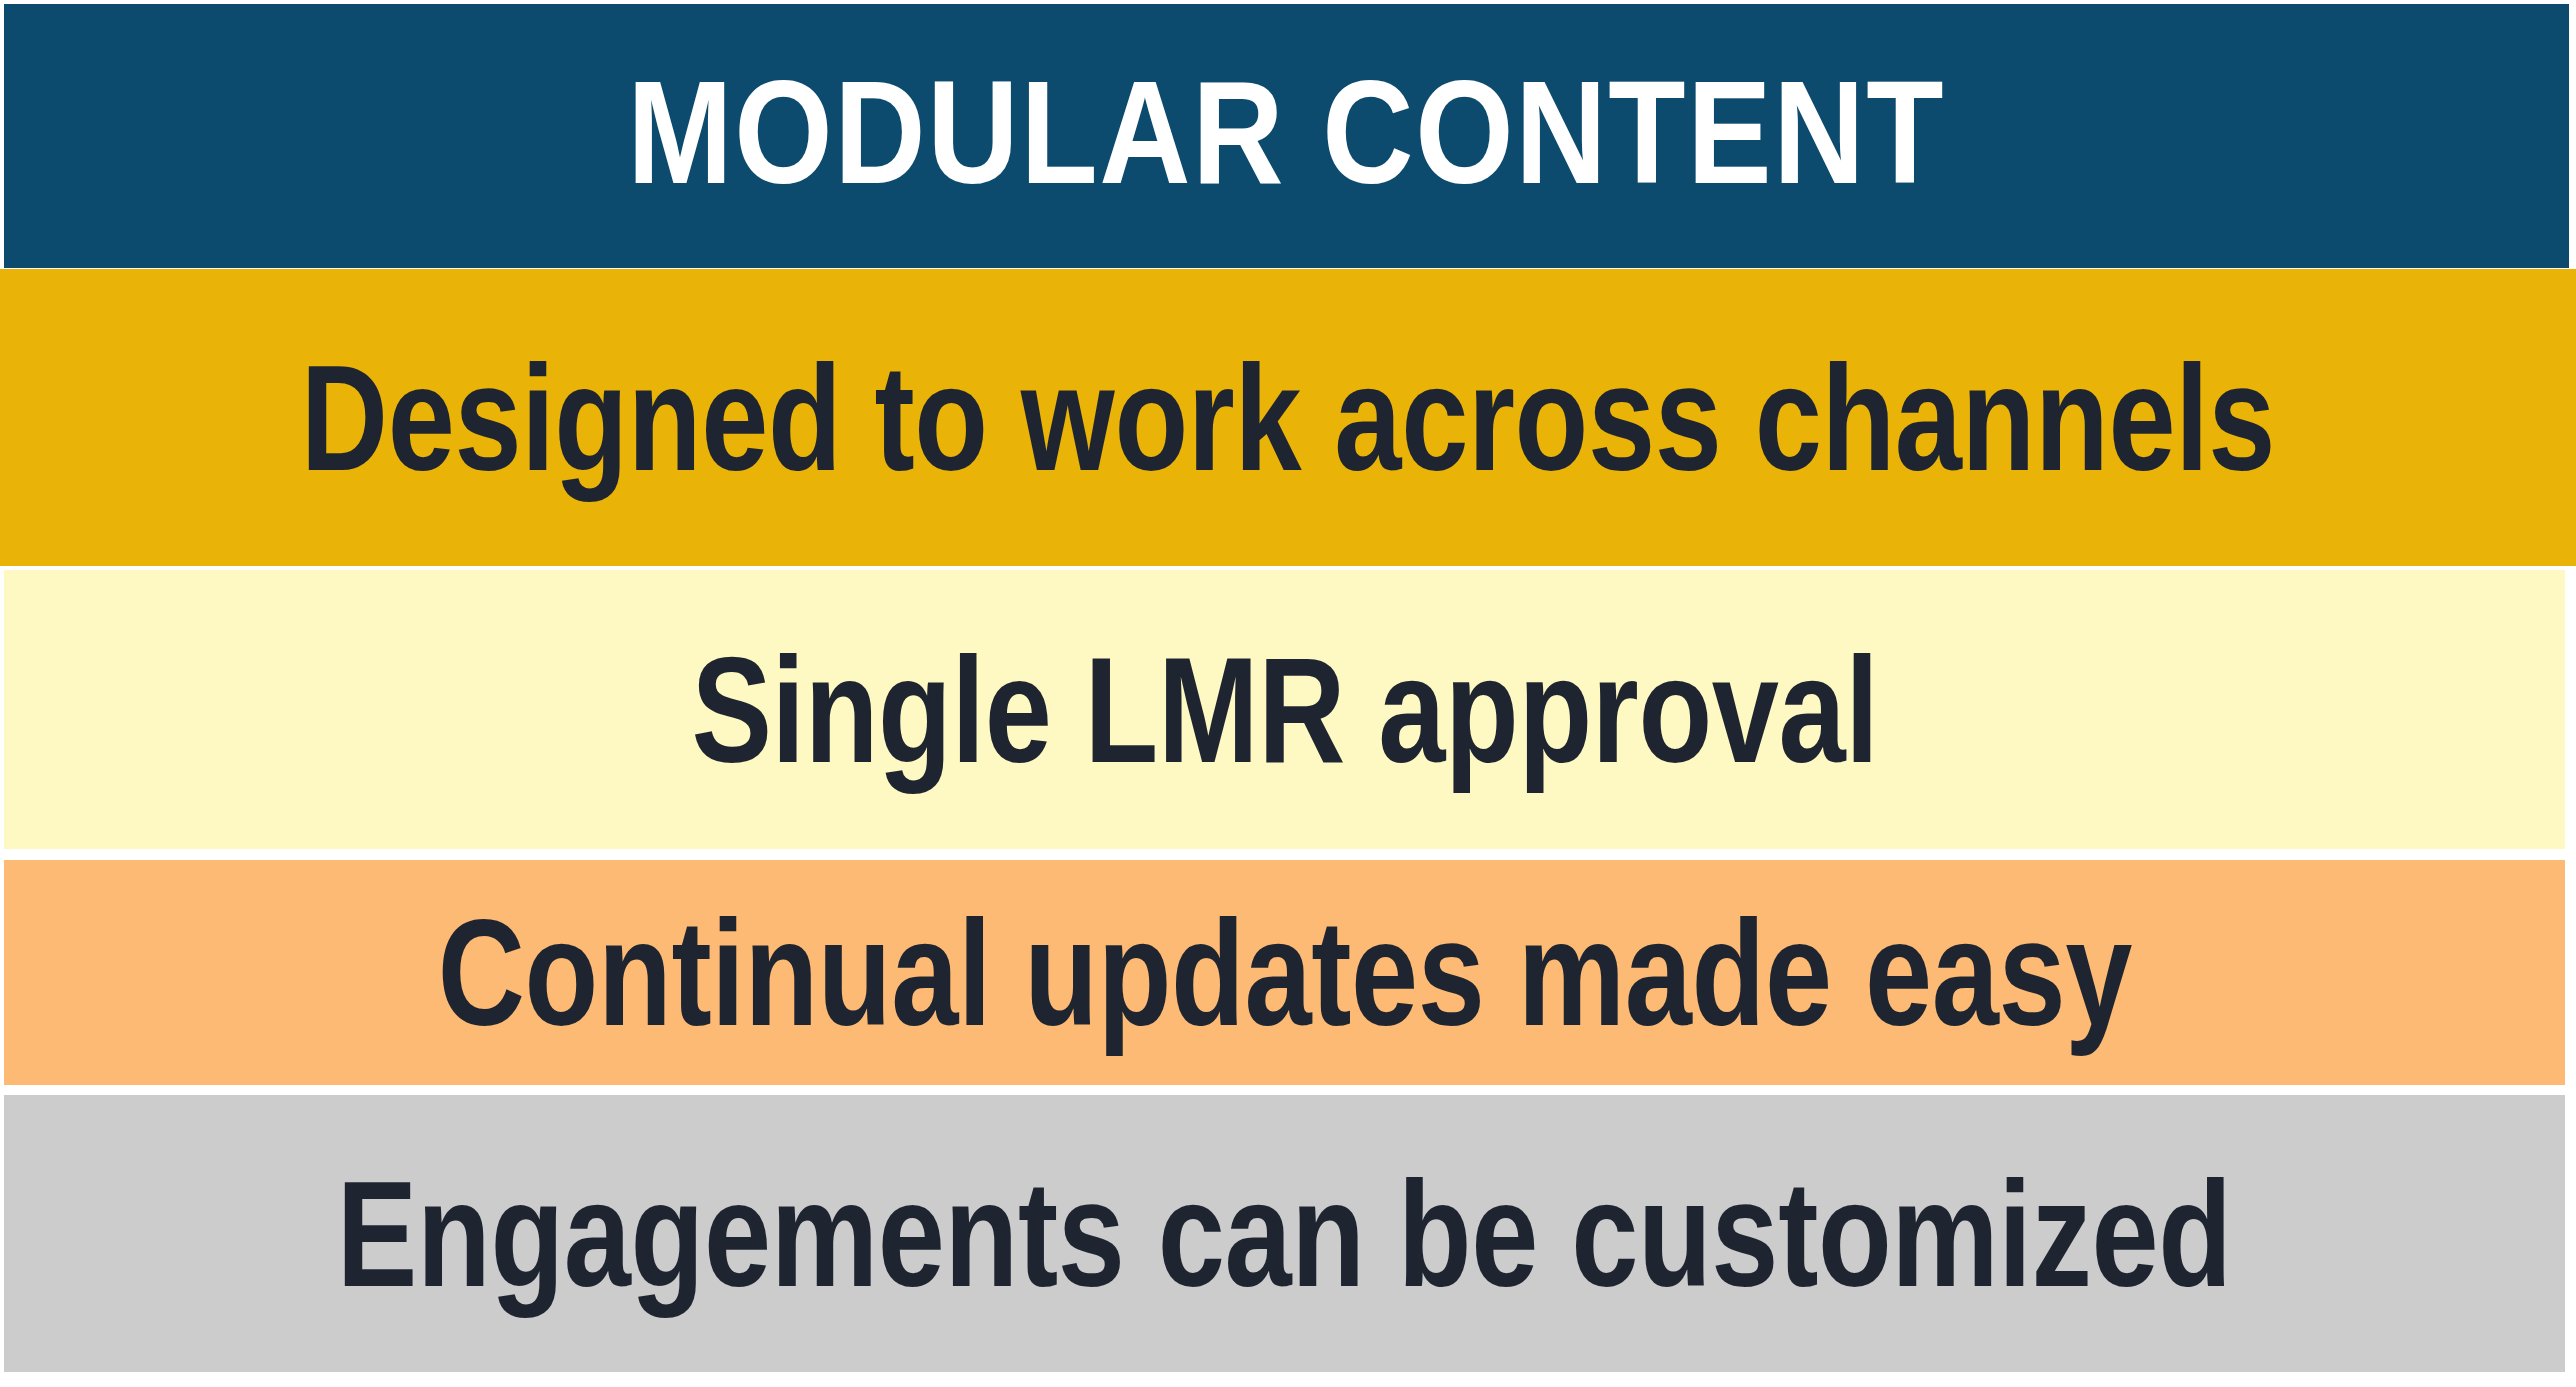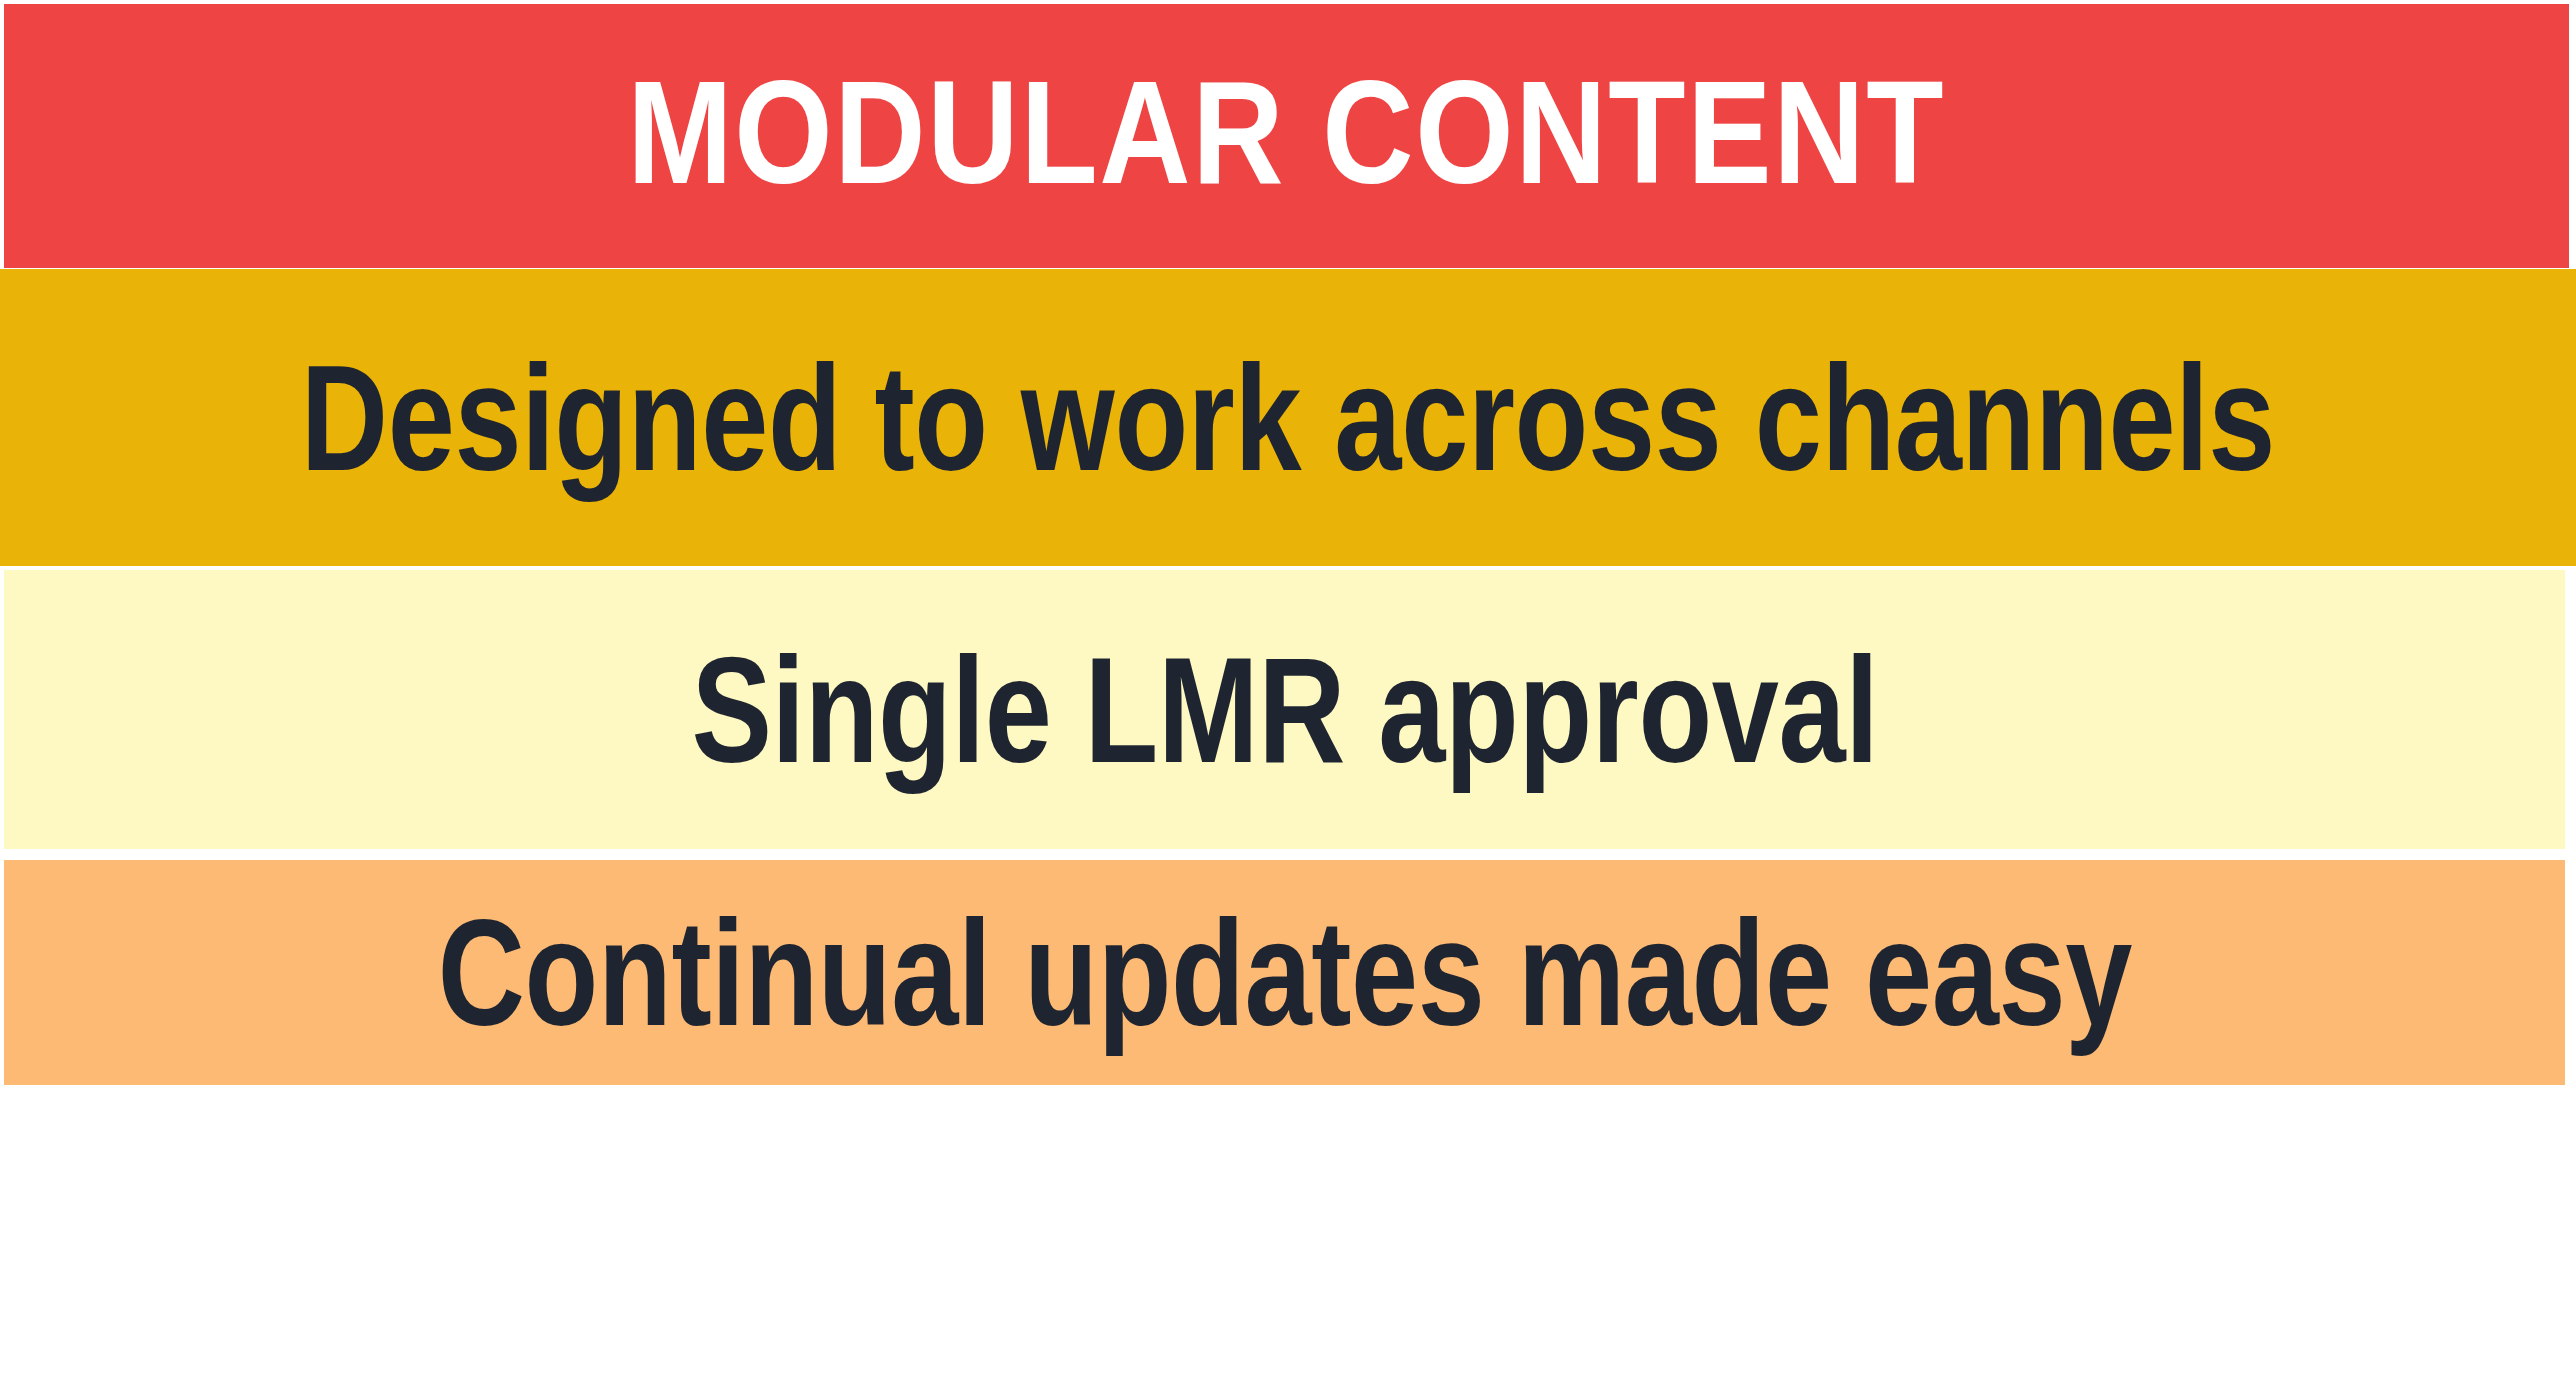--- a/index.html
+++ b/index.html
@@ -111,31 +111,34 @@
   #band-row-4 .band-text {
     color: #1f2530;
     font-size: 151px;
   }
 </style>
 </head>
 <body>
 
 <div class="slide" style="background: rgb(255, 255, 255);">
 
-  <div class="band" id="band-header" style="background: #ef4444;">
+  <div class="band" id="band-header" style="background: #0c4a6e;">
     <span class="band-text" style="color: rgb(255, 255, 255);">MODULAR CONTENT</span>
   </div>
 
   <div class="band" id="band-row-1" style="background: #eab308;">
     <span class="band-text" style="color: rgb(31, 37, 48);">Designed to work across channels</span>
   </div>
 
   <div class="band" id="band-row-2" style="background: #fef9c3;">
     <span class="band-text" style="color: rgb(31, 37, 48);">Single LMR approval</span>
   </div>
 
   <div class="band" id="band-row-3" style="background: #fdba74;">
     <span class="band-text" style="color: rgb(31, 37, 48);">Continual updates made easy</span>
   </div>
 
+  <div class="band" id="band-row-4" style="background: rgb(204, 204, 204);">
+    <span class="band-text" style="color: rgb(31, 37, 48);">Engagements can be customized</span>
+  </div>
 
 </div>
 
 
 </body></html>

